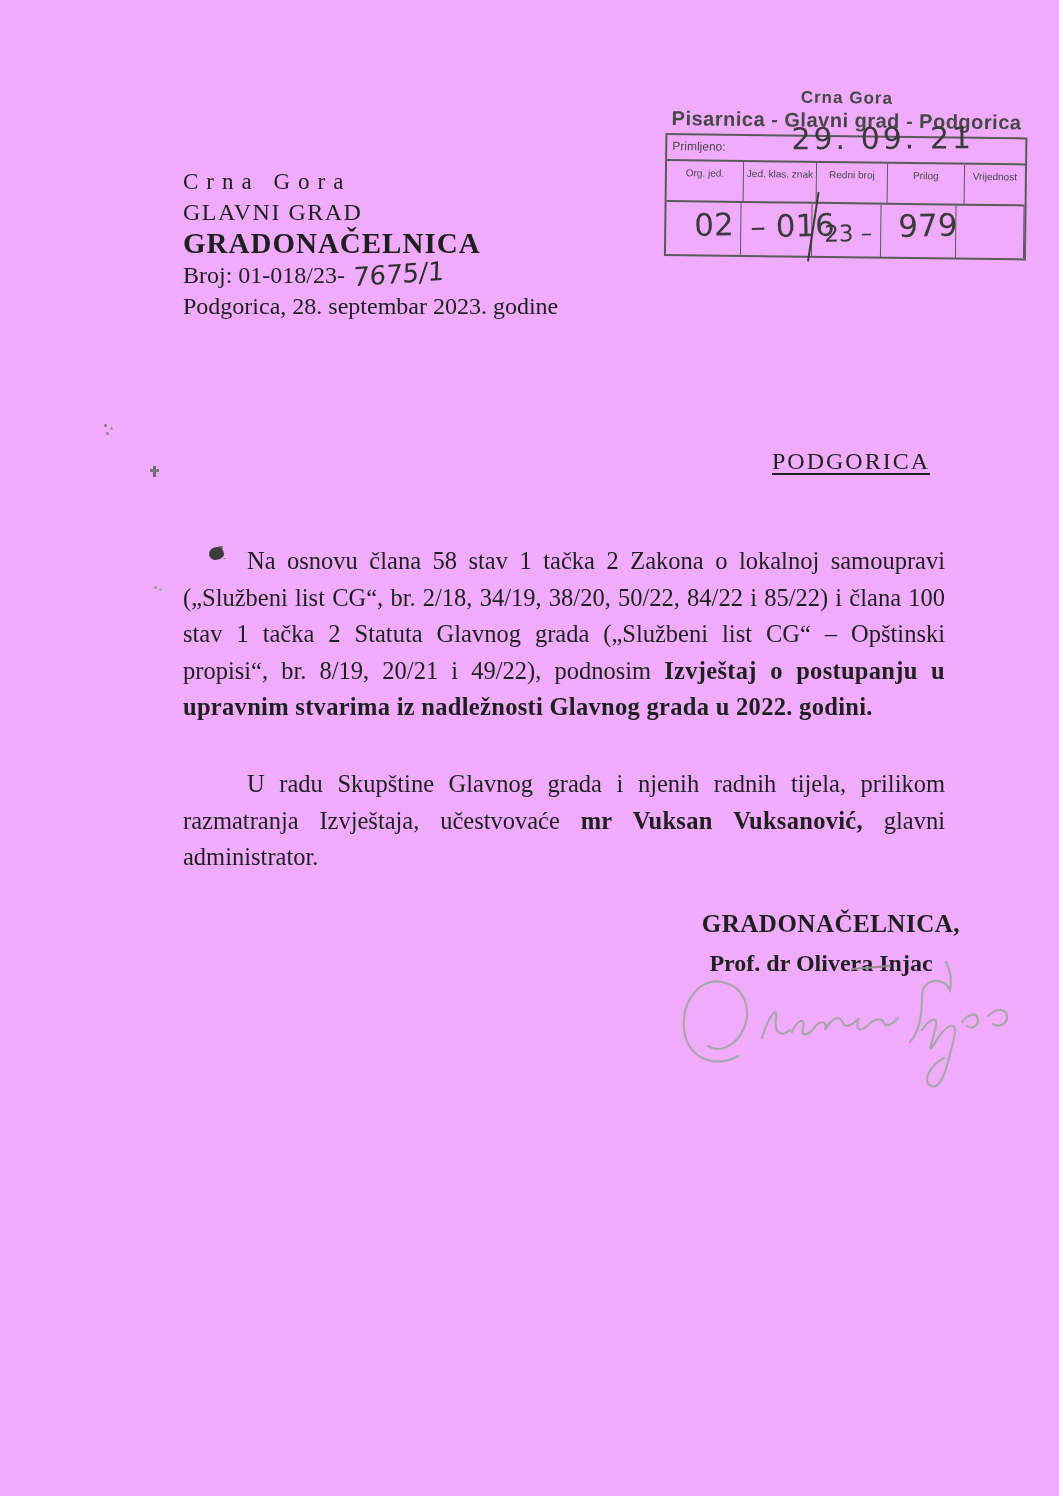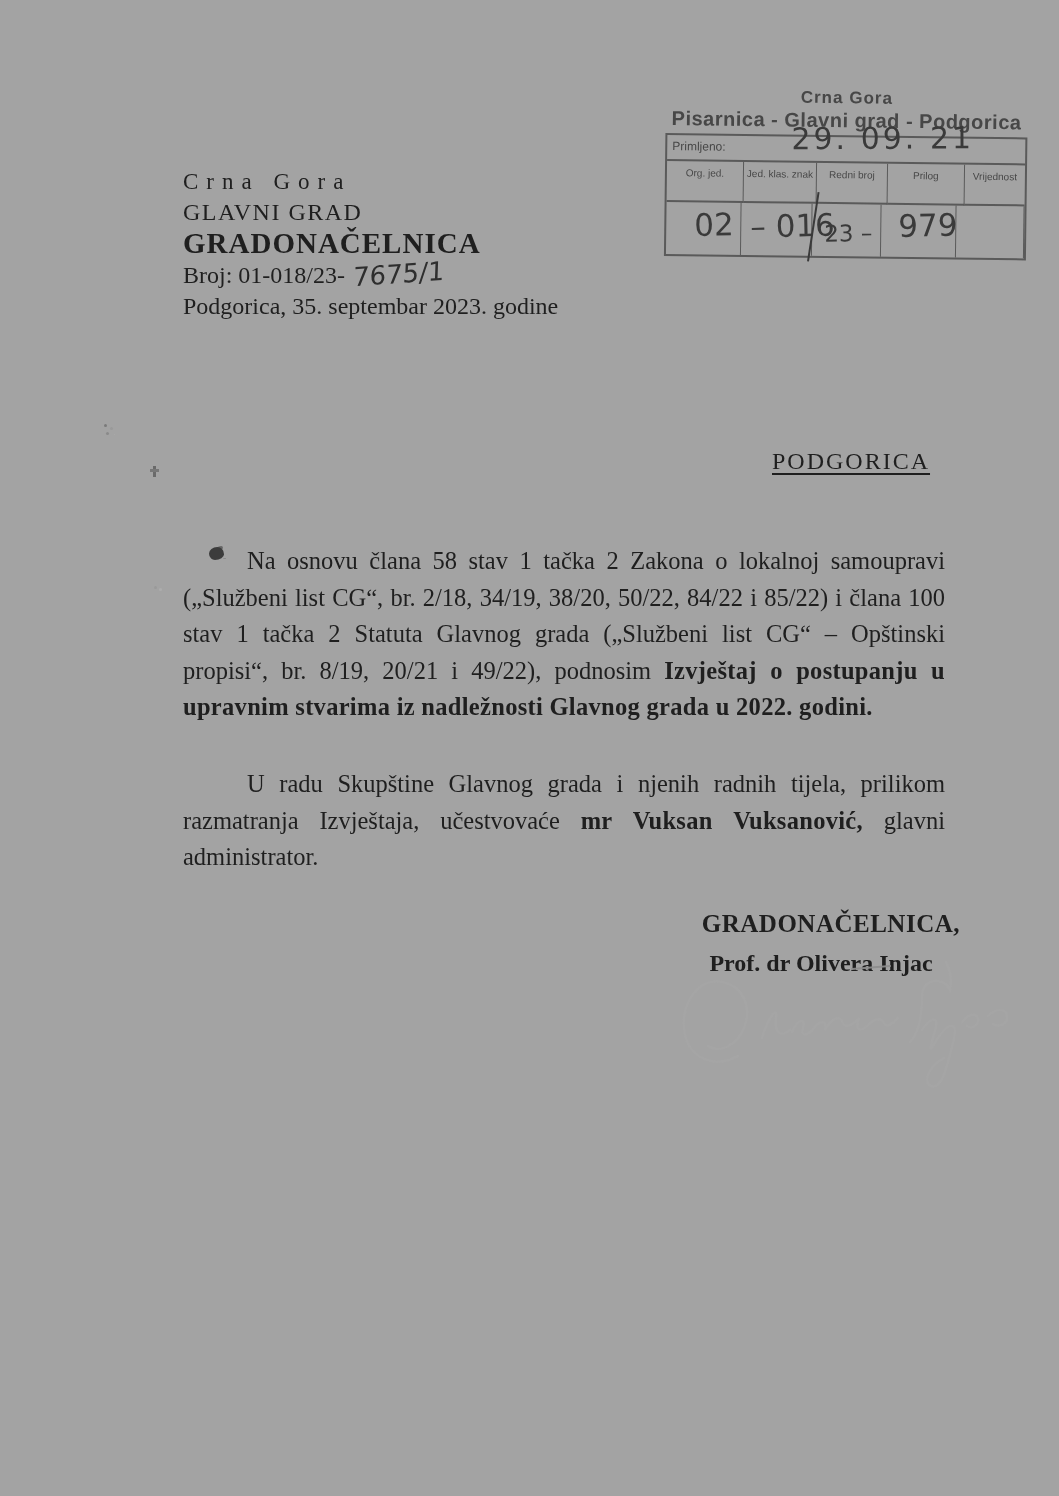--- a/index.html
+++ b/index.html
@@ -1,21 +1,21 @@
 <!DOCTYPE html>
 <html><head>
 <meta charset="utf-8">
 <style>
   html,body { margin:0; padding:0; }
   body {
     width:1059px; height:1496px; background:#ffffff;
     font-family:"Liberation Serif", serif; color:#1f1f1f;
     position:relative; overflow:hidden;
   }
-  .page { position:absolute; inset:0; background:#a3a3a3; }
+  .page { position:absolute; inset:0; background:#f0abfc; }
 
   
   .stamp {
     position:absolute; left:666px; top:86px; width:362px;
     transform:rotate(0.7deg); transform-origin:left top;
     color:#474747; font-family:"Liberation Sans", sans-serif;
   }
   .s-country { text-align:center; font-weight:bold; font-size:17px; letter-spacing:1px; }
   .s-office  { text-align:center; font-weight:bold; font-size:20px; letter-spacing:0.5px; white-space:nowrap; margin-top:1px; }
   .s-box { border:2px solid #5a5a5a; margin-top:3px; }
@@ -117,21 +117,21 @@
     <div class="s-date hw">29. 09. 21</div>
   </div>
 
   <div class="letterhead">
     <div class="lh-country">Crna Gora</div>
     <div class="lh-glavni">GLAVNI GRAD</div>
     <div class="lh-office">GRADONAČELNICA</div>
     <div class="lh-broj">
       <span>Broj: 01-018/23-</span><span class="hw hw-num">7675/1</span>
     </div>
-    <div class="lh-date">Podgorica, 35. septembar 2023. godine</div>
+    <div class="lh-date">Podgorica, 28. septembar 2023. godine</div>
   </div>
 
   <div class="city">PODGORICA</div>
 
   <p class="para p1"><span>Na osnovu člana 58 stav 1 tačka 2 Zakona o lokalnoj samoupravi („Službeni list CG“, br. 2/18, 34/19, 38/20, 50/22, 84/22 i 85/22) i člana 100 stav 1 tačka 2 Statuta Glavnog grada („Službeni list CG“ – Opštinski propisi“, br. 8/19, 20/21 i 49/22), podnosim </span><b>Izvještaj o postupanju u upravnim stvarima iz nadležnosti Glavnog grada u 2022. godini.</b></p>
 
   <p class="para p2"><span>U radu Skupštine Glavnog grada i njenih radnih tijela, prilikom razmatranja Izvještaja, učestvovaće </span><b>mr Vuksan Vuksanović,</b><span> glavni administrator.</span></p>
 
   <div class="sig-office">GRADONAČELNICA,</div>
   <div class="sig-name">Prof. dr Olivera Injac</div>

